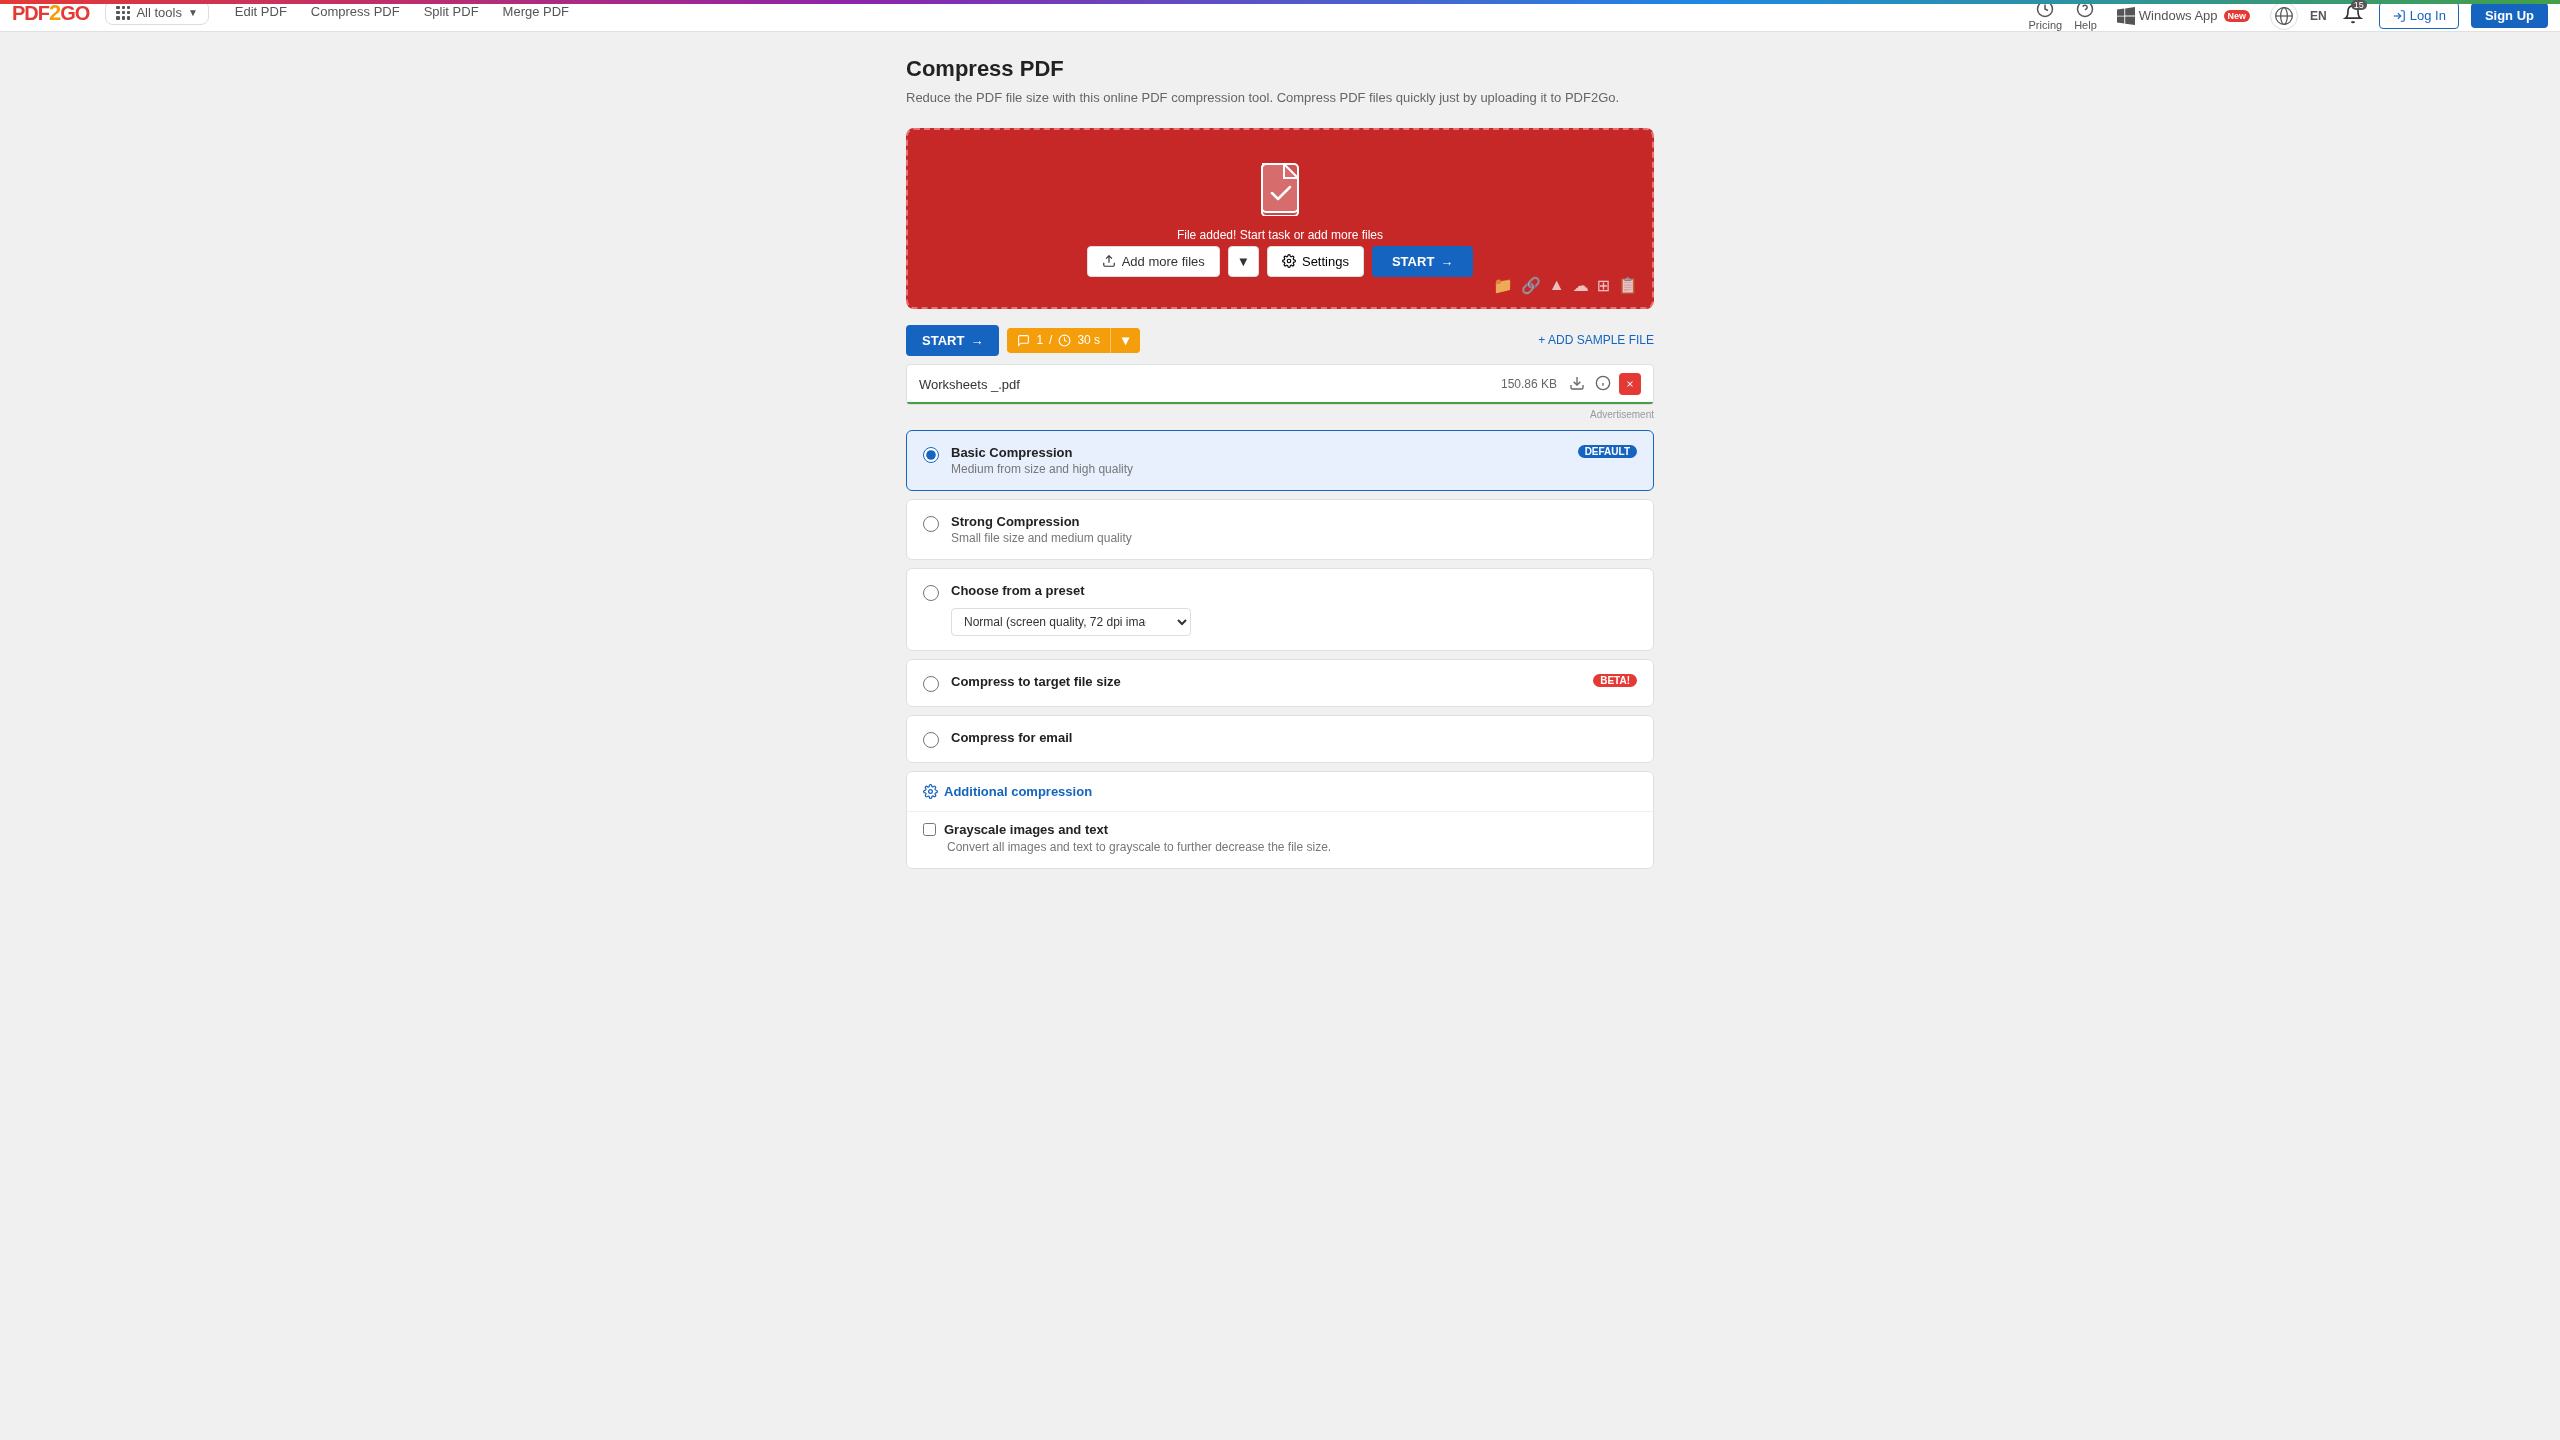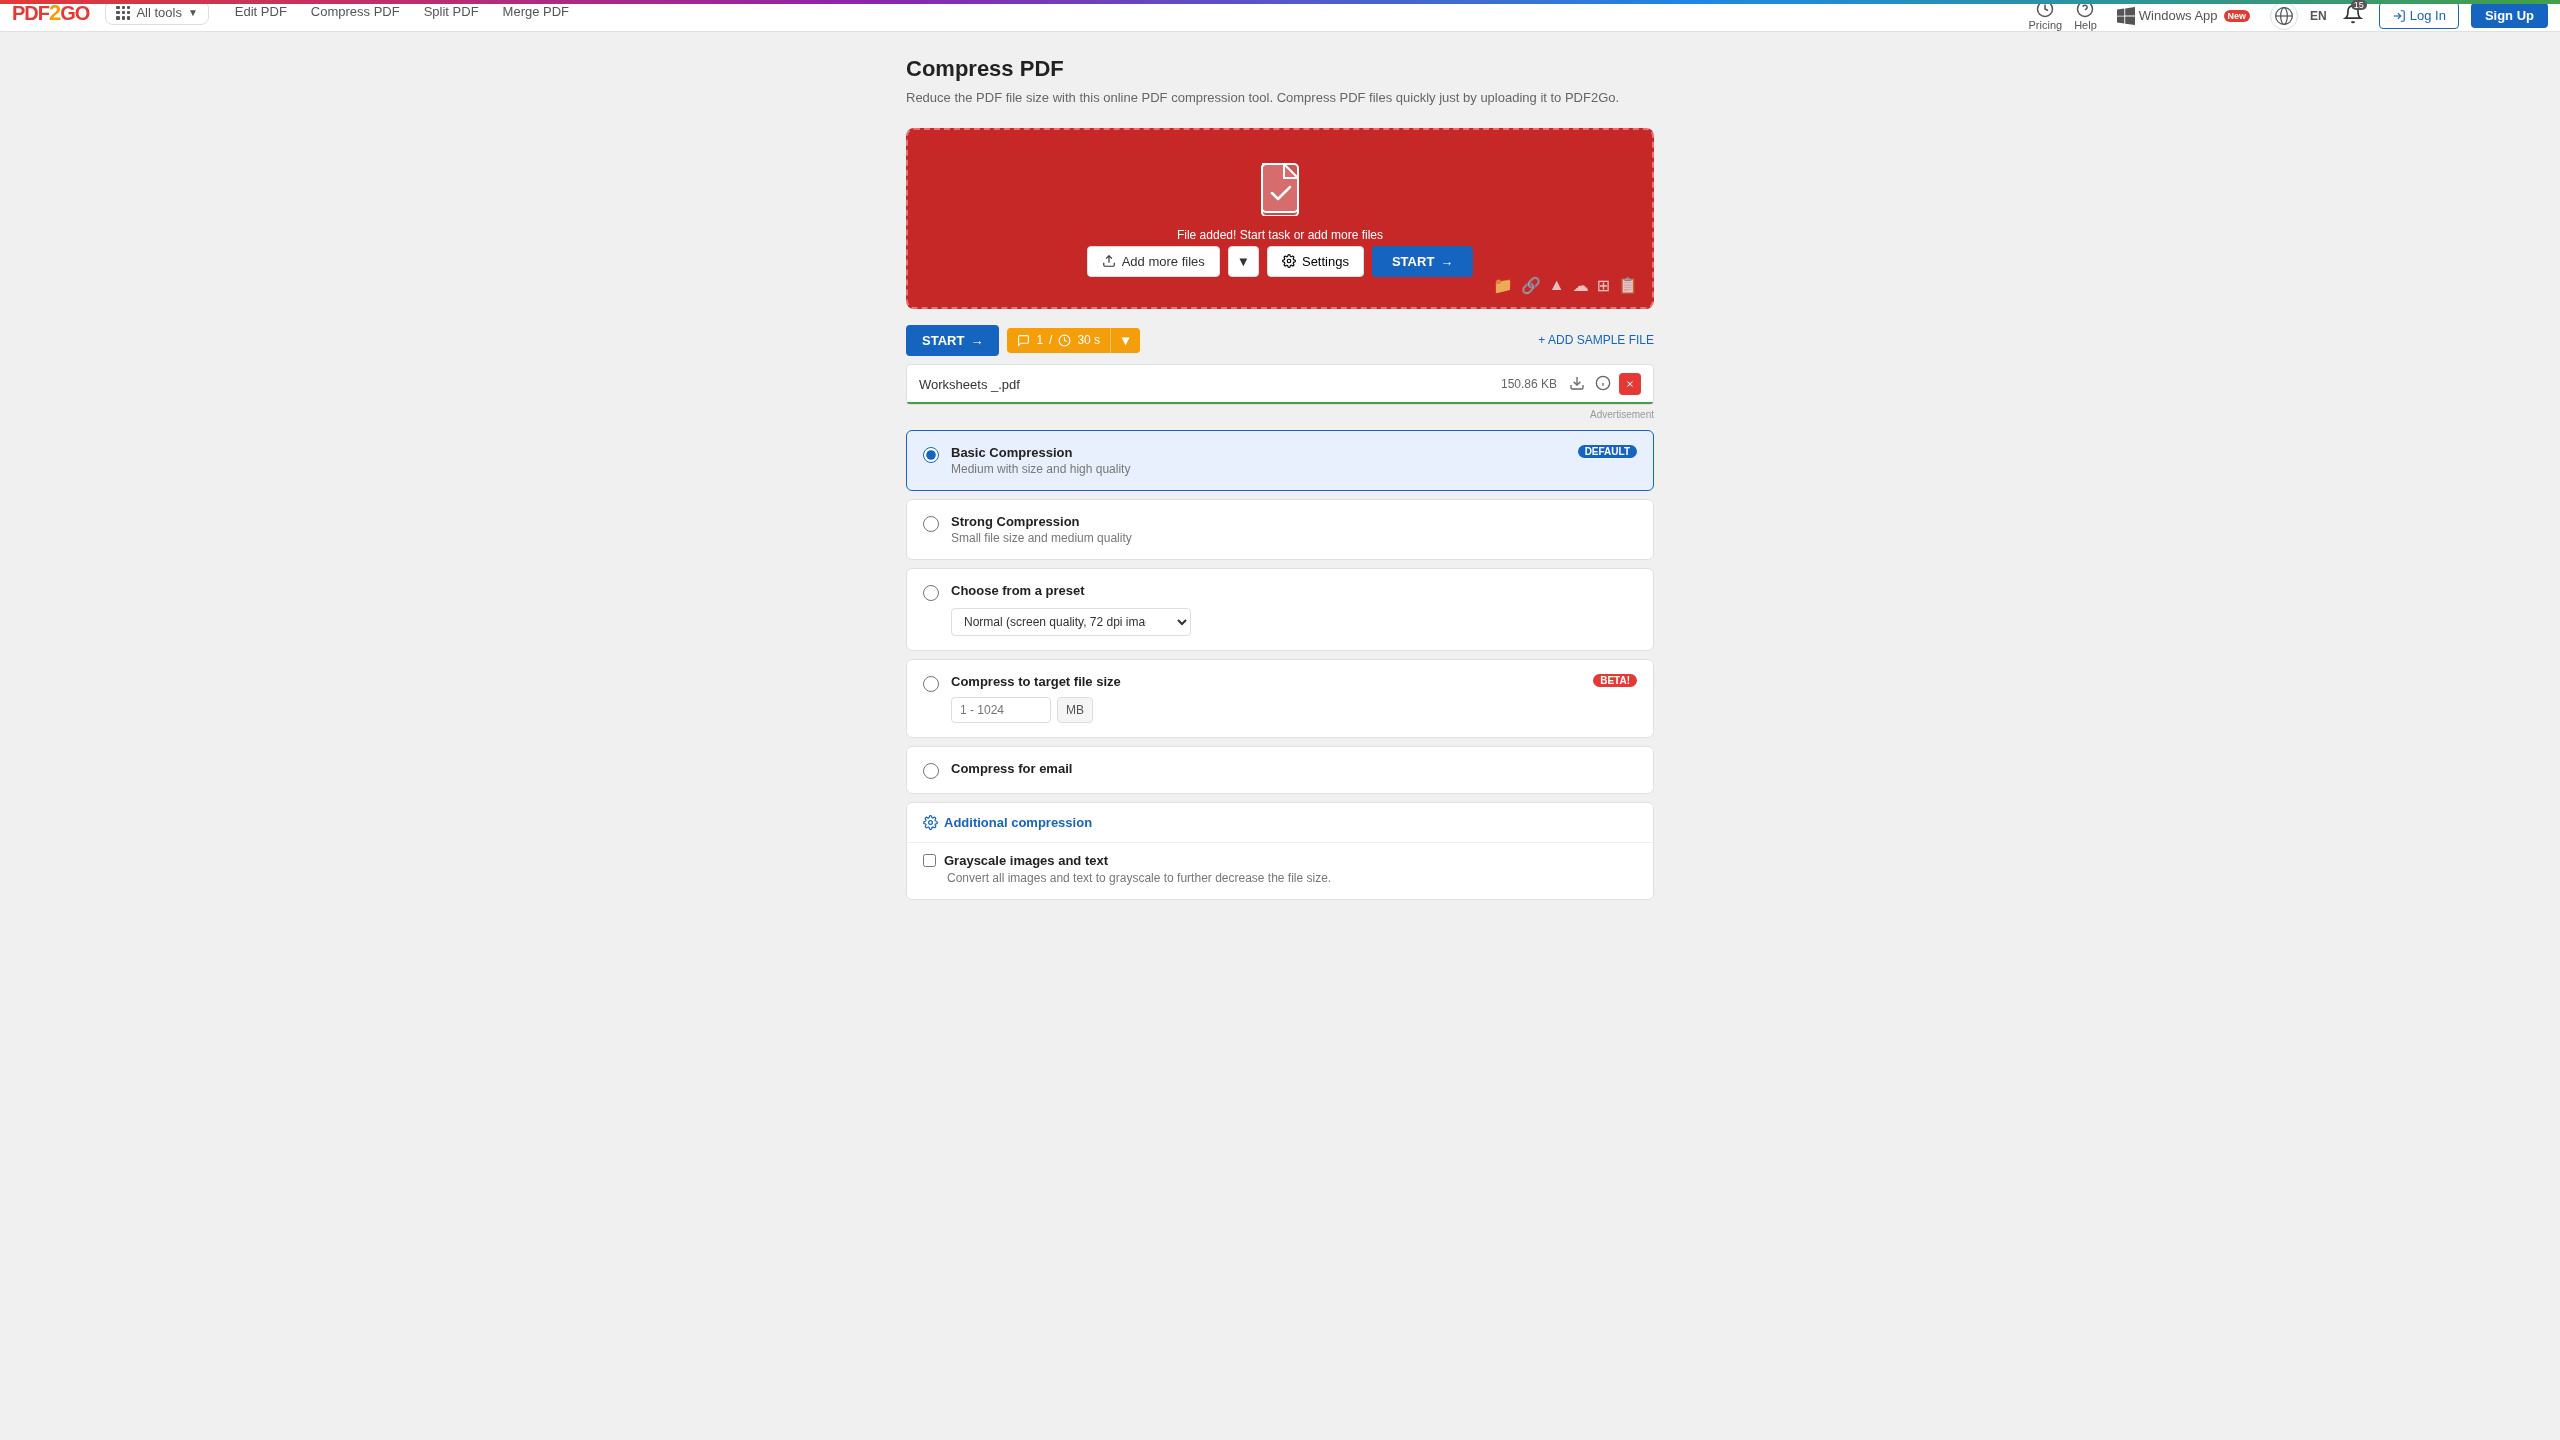--- a/index.html
+++ b/index.html
@@ -281,21 +281,21 @@
   </div>
 
   <div class="ad-label">Advertisement</div>
 
   <div class="options-container">
 
     <div class="option-card selected">
       <input type="radio" class="option-radio" name="compression" checked="" style="">
       <div class="option-content">
         <div class="option-title">Basic Compression</div>
-        <div class="option-desc">Medium with size and high quality</div>
+        <div class="option-desc">Medium from size and high quality</div>
       </div>
       <span class="default-badge">DEFAULT</span>
     </div>
 
     <div class="option-card">
       <input type="radio" class="option-radio" name="compression" style="">
       <div class="option-content">
         <div class="option-title">Strong Compression</div>
         <div class="option-desc">Small file size and medium quality</div>
       </div>
@@ -308,24 +308,20 @@
         <div class="option-sub">
           <select class="preset-select"><option>Normal (screen quality, 72 dpi images)</option><option>High (print quality, 150 dpi images)</option><option>Very High (print quality, 300 dpi images)</option></select>
         </div>
       </div>
     </div>
 
     <div class="option-card">
       <input type="radio" class="option-radio" name="compression" style="">
       <div class="option-content">
         <div class="option-title">Compress to target file size</div>
-        <div class="target-size-input">
-          <input type="text" placeholder="1 - 1024" style="">
-          <span class="unit-label">MB</span>
-        </div>
       </div>
       <span class="beta-badge">BETA!</span>
     </div>
 
     <div class="option-card">
       <input type="radio" class="option-radio" name="compression" style="">
       <div class="option-content">
         <div class="option-title">Compress for email</div>
       </div>
     </div>

